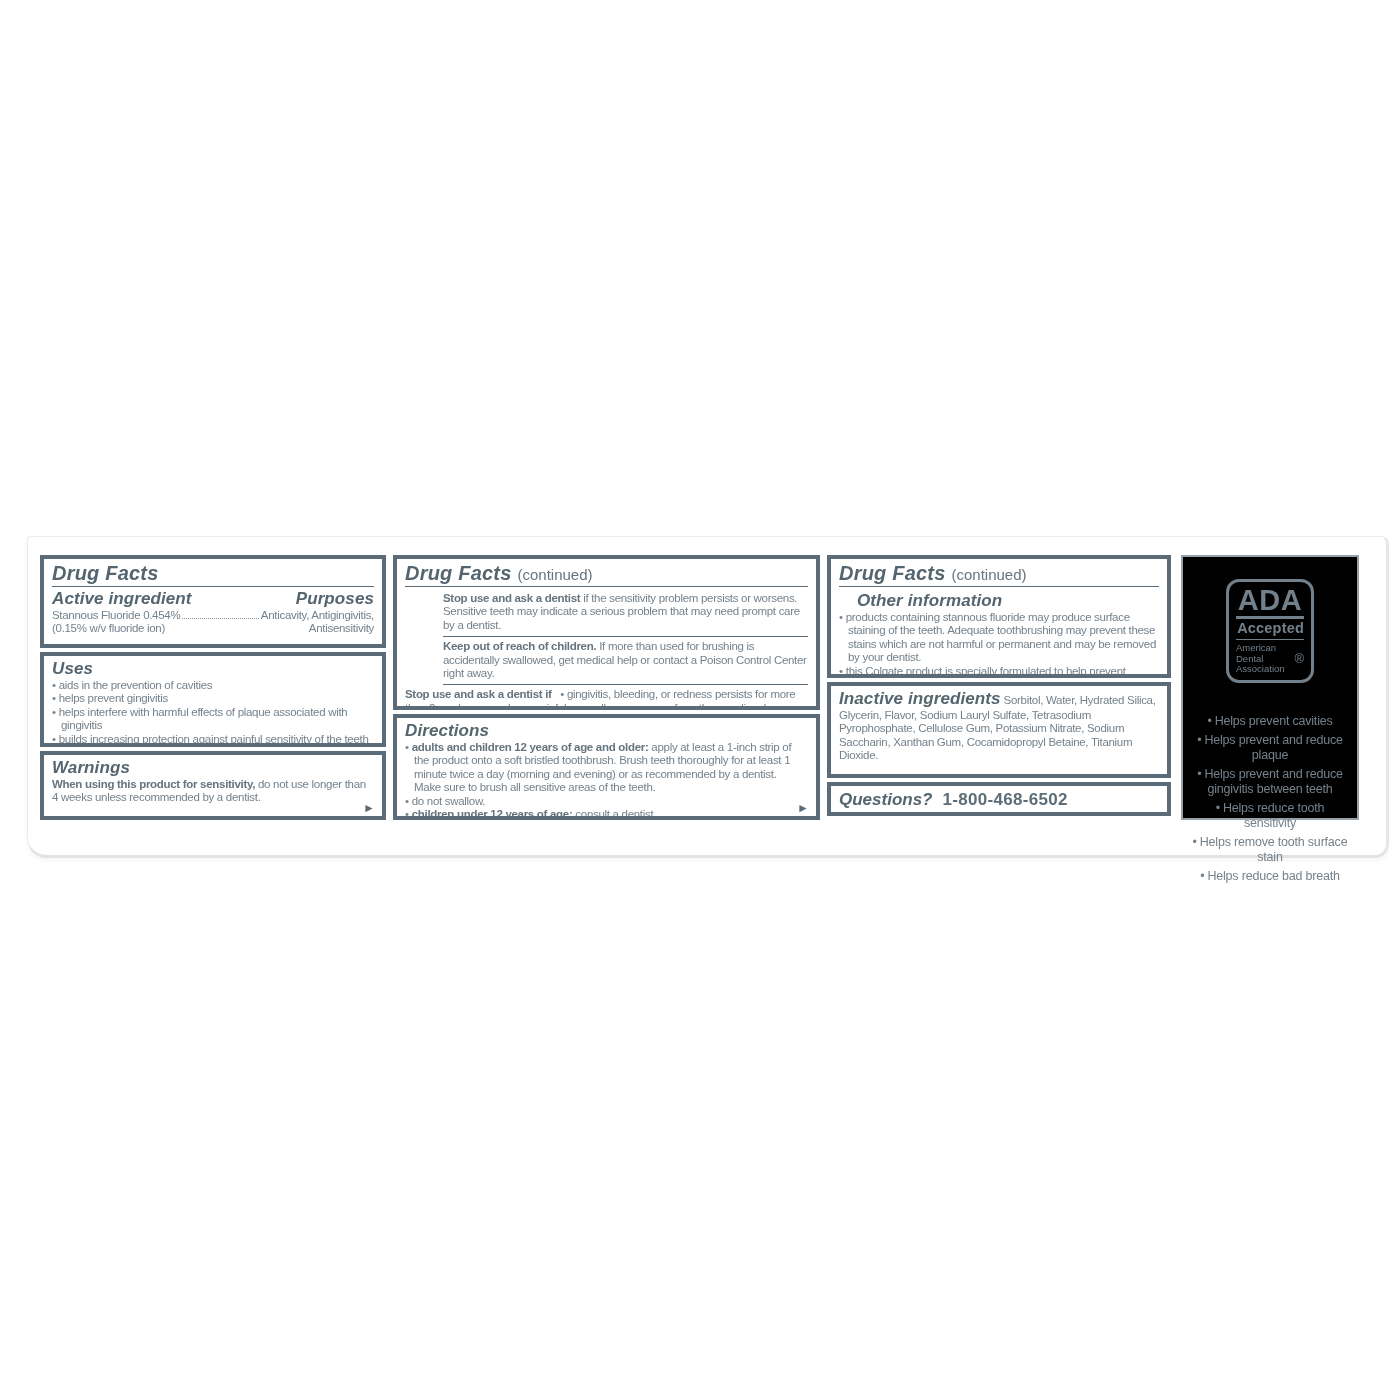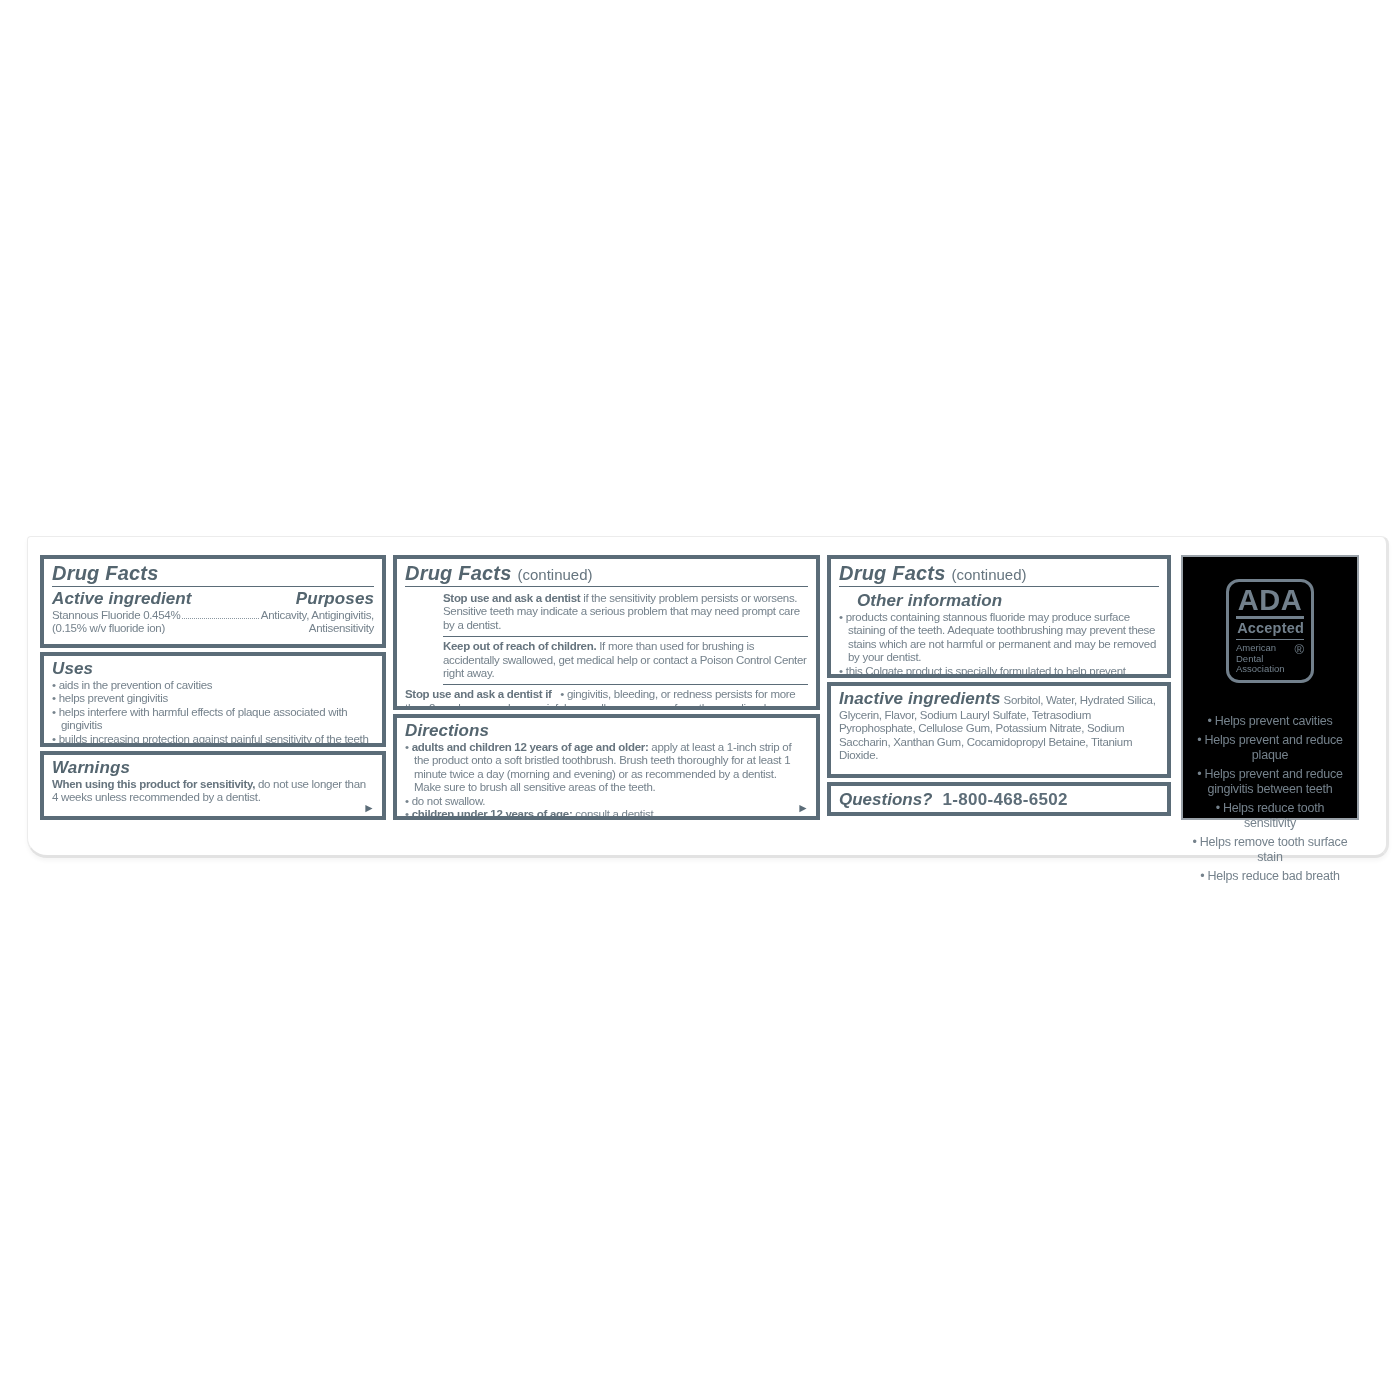--- a/index.html
+++ b/index.html
@@ -95,21 +95,21 @@
   .ada-big {
     font-size: 29px; font-weight: bold; letter-spacing: 0.5px;
     line-height: 29px; text-align: center;
     border-bottom: 3px solid #72808c; padding-bottom: 1px;
   }
   .ada-accepted {
     font-size: 14.5px; font-weight: bold; letter-spacing: 0.2px;
     text-align: right; line-height: 17px;
     border-bottom: 1.5px solid #72808c; padding: 1px 0 2px 0;
   }
-  .ada-bottom { display: flex; justify-content: space-between; align-items: flex-start; padding-top: 3px; }
+  .ada-bottom { display: flex; justify-content: space-between; align-items: center; padding-top: 3px; }
   .ada-small { font-size: 9.5px; line-height: 10.5px; }
   .ada-reg { font-size: 13px; line-height: 13px; }
 
   .benefit {
     font-size: 12.5px; line-height: 15.5px; letter-spacing: -0.2px;
     color: #75828c; text-align: center;
     padding: 1.5px 6px;
   }
 </style>
 </head>

